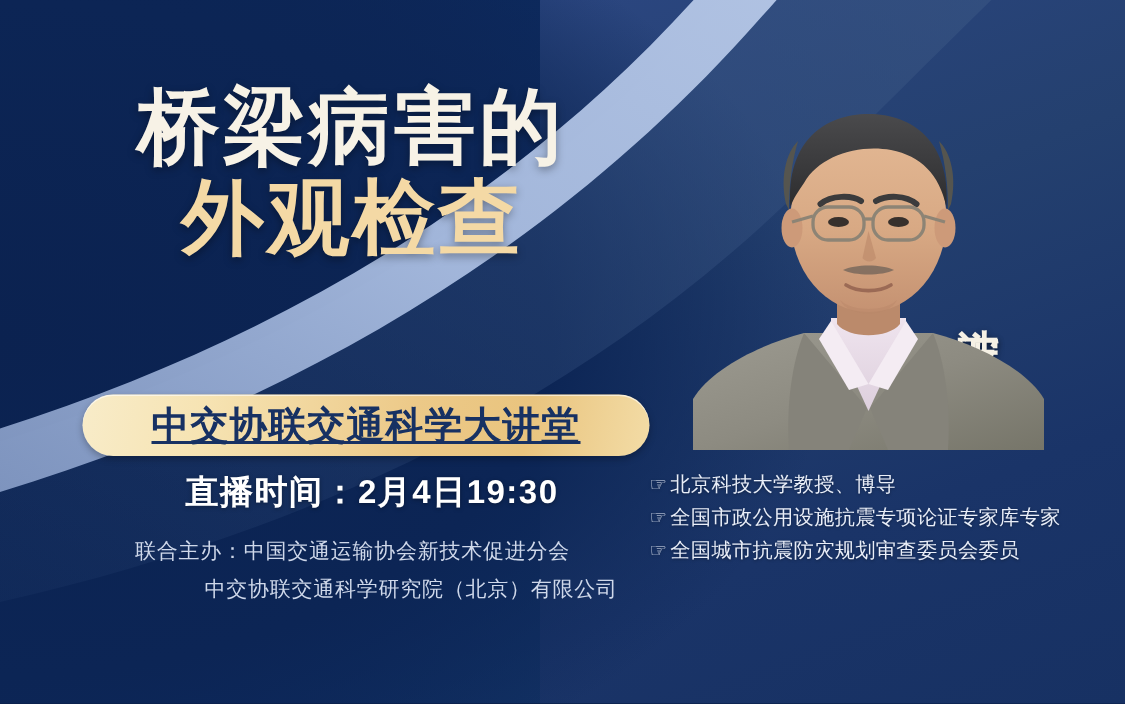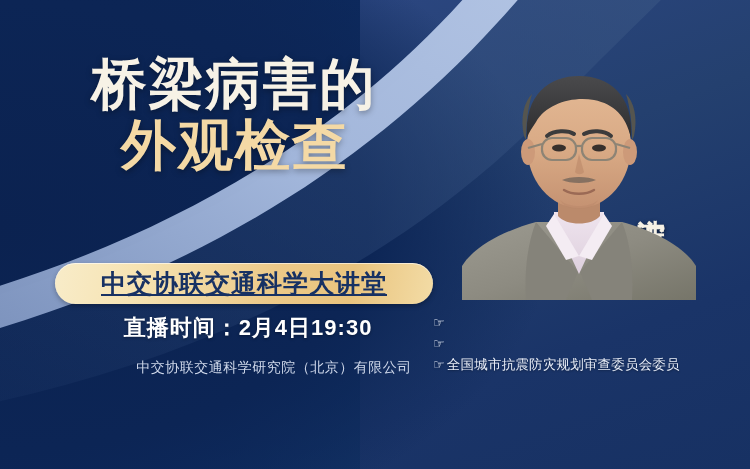--- a/index.html
+++ b/index.html
@@ -216,20 +216,21 @@
       <div class="title-line title-line-2">外观检查</div>
     </div>
 
     <div class="pill">
       <span class="pill-text">中交协联交通科学大讲堂</span>
     </div>
 
     <div class="live-time">直播时间：2月4日19:30</div>
 
     <div class="organizers">
+      <div class="org-line org-line-1">联合主办：中国交通运输协会新技术促进分会</div>
       <div class="org-line org-line-2">中交协联交通科学研究院（北京）有限公司</div>
     </div>
 
   </div>
 
   <div class="right-col">
 
     <div class="portrait">
       <svg width="250" height="240" viewBox="0 0 250 240" xmlns="http://www.w3.org/2000/svg">
         <defs>
@@ -304,23 +305,25 @@
           <path d="M 106 140 C 114 148 136 148 144 140 C 138 152 112 152 106 140 Z" fill="#b9886a" opacity="0.5"></path>
         </g>
       </svg>
     </div>
 
     <div class="speaker-name">宋波</div>
 
     <div class="credentials">
       <div class="cred-line">
         <span class="cred-bullet">☞</span>
+        <span>北京科技大学教授、博导</span>
       </div>
       <div class="cred-line">
         <span class="cred-bullet">☞</span>
+        <span>全国市政公用设施抗震专项论证专家库专家</span>
       </div>
       <div class="cred-line">
         <span class="cred-bullet">☞</span>
         <span>全国城市抗震防灾规划审查委员会委员</span>
       </div>
     </div>
 
   </div>
 
 </div>

